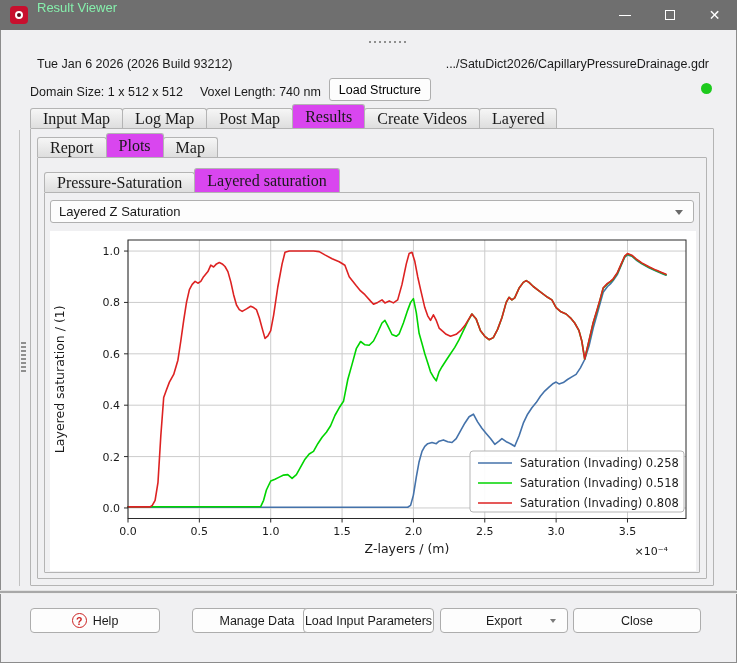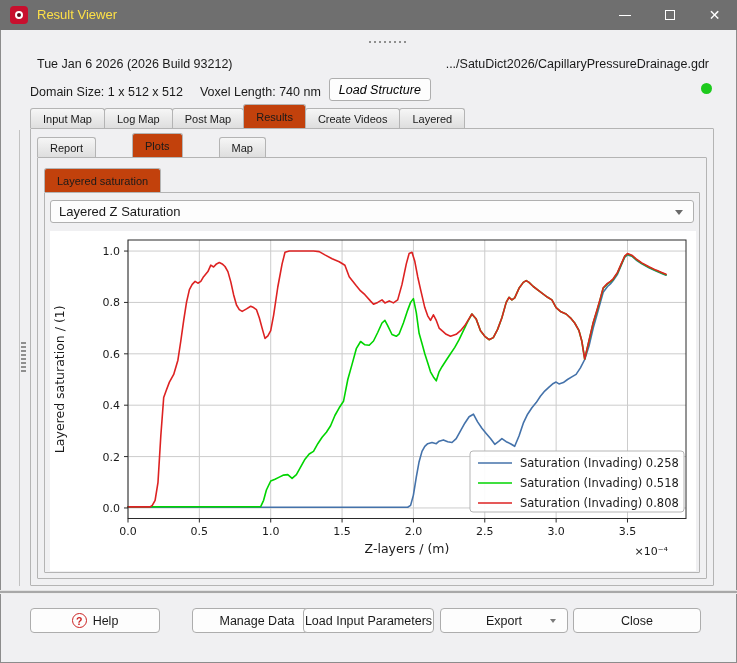--- a/index.html
+++ b/index.html
@@ -8,57 +8,58 @@
     position:relative; overflow:hidden;
     font-family:"Liberation Sans", sans-serif;
     background:#f0f0f2;
     box-shadow: inset 0 0 0 1px #8c8c8c;
     color:#1a1a1a;
   }
   
   .titlebar { position:absolute; left:0; top:0; width:737px; height:30px; background:#6f6f6f; display:flex; align-items:center; }
   .app-icon { position:absolute; left:10px; top:6px; width:18px; height:18px; border-radius:4px; background:#c8102e; display:flex; align-items:center; justify-content:center; }
   .app-icon .ring { width:8px; height:8px; border-radius:50%; border:2.5px solid #ffffff; background:#57101d; }
-  .title-text { position:absolute; left:37px; top:7px; color:#fde047; font-size:13px; }
+  .title-text { position:absolute; left:37px; top:0; color:#86efac; font-size:13px; }
   .win-btns { position:absolute; right:0; top:0; height:30px; display:flex; }
   .win-btn { width:45px; height:30px; display:flex; align-items:center; justify-content:center; color:#fff; font-size:14px; }
   .glyph-min { width:12px; height:0; border-top:1.6px solid #fff; display:block; }
   .glyph-max { width:10px; height:10px; border:1.4px solid #fff; display:block; }
   
   .top-grip { position:absolute; left:369px; top:41px; display:flex; gap:3px; }
   .top-grip i { width:2px; height:2px; background:#8f8f8f; }
   .left-splitline { position:absolute; left:19px; top:130px; width:1px; height:456px; background:#c2c2c2; }
   .left-grip { position:absolute; left:21px; top:342px; display:flex; flex-direction:column; gap:2.5px; }
   .left-grip i { width:5px; height:1.5px; background:#8f8f8f; }
   
   .date-line { position:absolute; left:37px; top:57px; font-size:12.5px; }
   .file-path { position:absolute; right:28px; top:57px; font-size:12.5px; }
   .domain-row { position:absolute; left:30px; top:82px; font-size:12.5px; display:flex; align-items:center; }
   .domain-row .gap { display:inline-block; width:17px; }
   .btn-small {
     height:23px; padding:0 9px; margin-left:8px; margin-top:-4px;
     background:#fdfdfd; border:1px solid #aeaeae; border-radius:3px;
-    font-size:12.5px; display:inline-flex; align-items:center; font-family:inherit;font-style:italic;
+    font-size:12.5px; display:inline-flex; align-items:center; font-family:inherit;
   }
   .status-dot { position:absolute; left:701px; top:83px; width:11px; height:11px; border-radius:50%; }
   
   .tabbar { position:absolute; display:flex; align-items:flex-end; z-index:6; }
   .tab {
     height:20px; padding:0 12px; display:flex; align-items:center;
-    font-size:11px; white-space:nowrap;
+    font-size:16px; white-space:nowrap;
     background:linear-gradient(#f6f6f6,#dedede);
     border:1px solid #b4b4b4; border-bottom:none;
     border-top-left-radius:3px; border-top-right-radius:3px;
     margin-right:-1px;
-  }
-  .tab.selected { height:24px; background:#c2410c; z-index:8; position:relative; }
+    font-family:Liberation Serif, serif;
+  }
+  .tab.selected { height:24px; background:#d946ef; z-index:8; position:relative; }
   .frame { position:absolute; border:1px solid #b4b4b4; background:#f0f0f2; border-radius:1px; }
   .main-tabs  { left:30px; top:104px; height:24px; }
   .results-frame { left:30px; top:128px; width:684px; height:458px; z-index:5; }
-  .sub-tabs   { left:37px; top:133px; height:24px; z-index:7;gap:37px; }
+  .sub-tabs   { left:37px; top:133px; height:24px; z-index:7; }
   .plots-frame { left:37px; top:157px; width:670px; height:422px; z-index:6; }
   .plot-tabs  { left:44px; top:168px; height:24px; z-index:9; }
   .layered-frame { left:44px; top:192px; width:656px; height:381px; z-index:8; }
   
   .dropdown {
     position:absolute; left:50px; top:200px; width:644px; height:23px; z-index:10;
     background:#fdfdfd; border:1px solid #b0b0b0; border-radius:3px;
     display:flex; align-items:center; font-size:13px; padding:0 8px;
   }
   .dd-arrow { position:absolute; right:10px; top:9px; width:0; height:0;
@@ -146,20 +147,21 @@
 <div class="frame results-frame"></div>
 
 <div class="tabbar sub-tabs">
   <div class="tab">Report</div>
   <div class="tab selected">Plots</div>
   <div class="tab">Map</div>
 </div>
 <div class="frame plots-frame"></div>
 
 <div class="tabbar plot-tabs">
+  <div class="tab">Pressure-Saturation</div>
   <div class="tab selected">Layered saturation</div>
 </div>
 <div class="frame layered-frame"></div>
 
 <div class="dropdown">
   <span>Layered Z Saturation</span>
   <span class="dd-arrow"></span>
 </div>
 
 <svg id="chart" width="646" height="340" viewBox="0 0 646 340" xmlns="http://www.w3.org/2000/svg">

